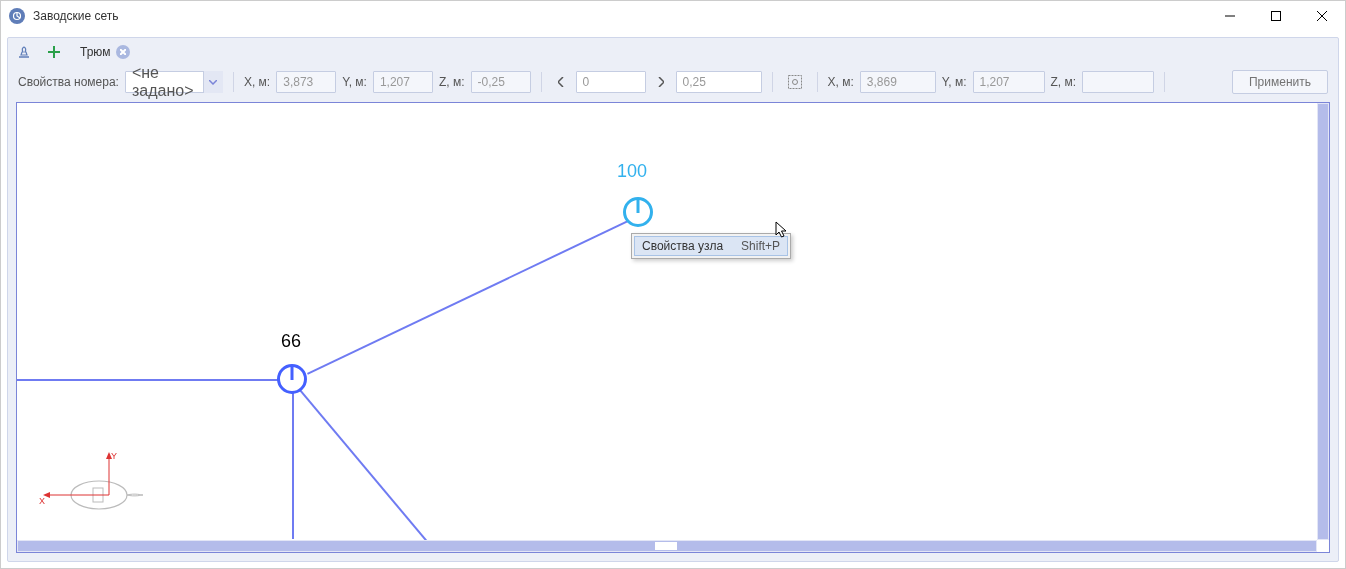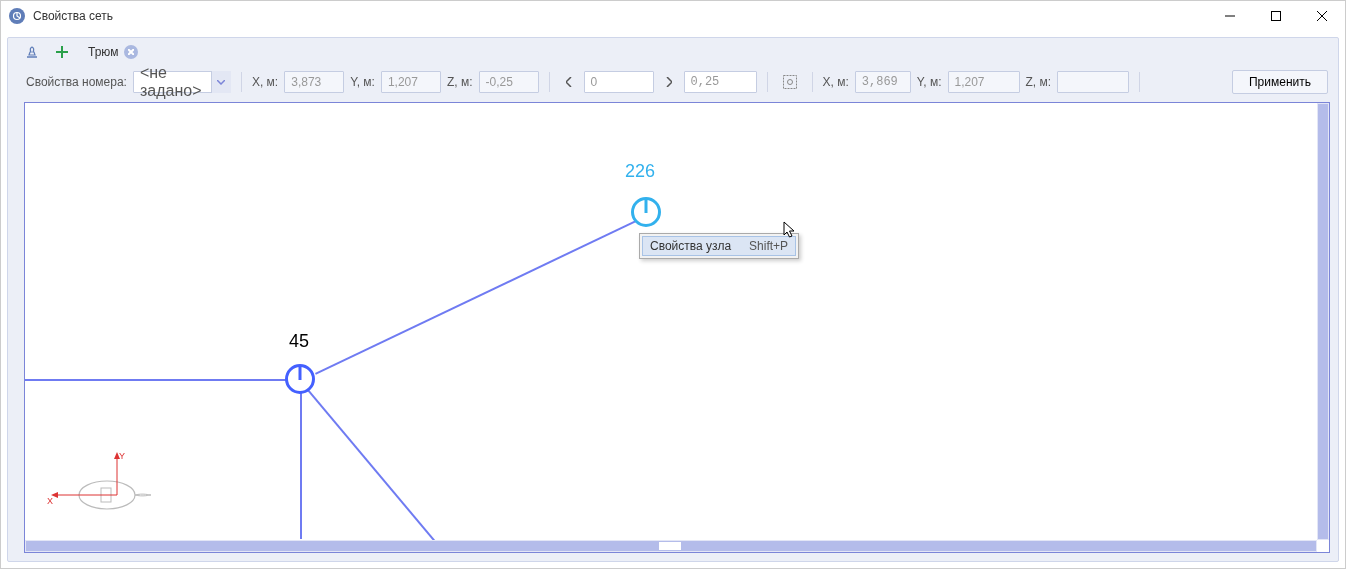--- a/index.html
+++ b/index.html
@@ -6,41 +6,41 @@
   body { background: #fff; width: 1346px; height: 569px; overflow: hidden; font-size: 12px; color: #333; }
   .window { width: 100%; height: 100%; display: flex; flex-direction: column; border: 1px solid #ccc; background: #fff; }
   .titlebar { height: 30px; display: flex; align-items: center; padding: 0 0 0 8px; }
   .titlebar .app-icon { width: 16px; height: 16px; border-radius: 50%; background: #5f7db8; display: flex; align-items: center; justify-content: center; margin-right: 8px; }
   .titlebar .app-icon svg { width: 10px; height: 10px; }
   .titlebar .title { flex: 1; font-size: 12px; }
   .win-controls { display: flex; height: 100%; }
   .win-btn { width: 46px; display: flex; align-items: center; justify-content: center; cursor: pointer; }
   .win-btn svg { width: 10px; height: 10px; stroke: #000; stroke-width: 1; fill: none; }
 
-  .content { flex: 1; margin: 6px; border: 1px solid #cfd6ea; background: #eceff7; border-radius: 2px; display: flex; flex-direction: column; padding-left: 8px; }
+  .content { flex: 1; margin: 6px; border: 1px solid #cfd6ea; background: #eceff7; border-radius: 2px; display: flex; flex-direction: column; }
 
   .tabstrip { display: flex; align-items: center; height: 28px; padding: 0 6px; gap: 10px; }
   .tab-tool { width: 20px; height: 20px; display: flex; align-items: center; justify-content: center; cursor: pointer; }
   .tab { display: flex; align-items: center; gap: 6px; padding: 3px 6px; font-size: 12px; cursor: pointer; }
   .tab-close { width: 14px; height: 14px; border-radius: 50%; background: #aab8e0; display: flex; align-items: center; justify-content: center; cursor: pointer; }
   .tab-close svg { width: 6px; height: 6px; stroke: #fff; stroke-width: 2; }
 
   .toolbar { display: flex; align-items: center; height: 32px; padding: 0 10px; gap: 6px; font-size: 12px; color: #555; }
   .toolbar .sep { width: 1px; height: 20px; background: #d0d5e6; margin: 0 4px; }
   .tlabel { white-space: nowrap; }
   .tsel { position: relative; width: 98px; height: 22px; }
   .tsel .tsel-inner { width: 100%; height: 100%; background: #fff; border: 1px solid #c5cde2; border-radius: 1px; padding: 0 22px 0 6px; display: flex; align-items: center; font-size: 16px; }
   .tsel .tsel-btn { position: absolute; right: 0; top: 0; width: 20px; height: 100%; background: #e3e7f4; border-left: 1px solid #c5cde2; display: flex; align-items: center; justify-content: center; cursor: pointer; }
   .tinput { height: 22px; background: #fff; border: 1px solid #c5cde2; border-radius: 1px; padding: 0 6px; font-size: 12px; color: #888; width: 60px; }
   .tinput.readonly { background: #f4f6fb; color: #999; }
   .tinput.blank { background: #fff; color: #999; }
   .arrow-btn { width: 18px; height: 22px; display: flex; align-items: center; justify-content: center; cursor: pointer; color: #555; }
   .icon-btn { width: 24px; height: 24px; display:flex; align-items:center; justify-content:center; border:1px solid transparent; border-radius:2px; cursor:pointer; }
 
-  .apply-btn { margin-left: auto; height: 24px; padding: 0 16px; background: #f4f6fb; border: 1px solid #c5cde2; border-radius: 2px; font-size: 12px; color: #000000; cursor: pointer; }
+  .apply-btn { margin-left: auto; height: 24px; padding: 0 16px; background: #f4f6fb; border: 1px solid #c5cde2; border-radius: 2px; font-size: 12px; color: #737373; cursor: pointer; }
 
   .canvas-wrap { flex: 1; margin: 4px 8px 8px 8px; position: relative; background: #fff; border: 1px solid #7b85d8; }
   .canvas { position: absolute; inset: 0 12px 12px 0; background: #fff; overflow: hidden; }
   .vscroll { position: absolute; right: 0; top: 0; bottom: 12px; width: 12px; background: #e3e6f6; }
   .vscroll .thumb { position: absolute; left: 1px; right: 1px; top: 1px; bottom: 1px; background: #b4bcea; border-radius: 0; }
   .hscroll { position: absolute; left: 0; right: 12px; bottom: 0; height: 12px; background: #e3e6f6; }
   .hscroll .thumb { position: absolute; top: 1px; bottom: 1px; left: 1px; right: 1px; background: #b4bcea; }
   .hscroll .center { position: absolute; top: 1px; bottom: 1px; left: 49%; width: 24px; background: #fff; border:1px solid #b4bcea; }
 
   .node-circle { position: absolute; border-radius: 50%; background: #fff; }
@@ -68,21 +68,21 @@
 
 <div class="window">
 
   <div class="titlebar">
     <div class="app-icon">
       <svg viewBox="0 0 10 10">
           <circle cx="5" cy="5" r="3.5" fill="none" stroke="#fff" stroke-width="1.2"></circle>
           <path d="M5 1 L5 5 L8 7" stroke="#fff" stroke-width="1.2" fill="none"></path>
         </svg>
     </div>
-    <div class="title">Свойства сеть</div>
+    <div class="title">Заводские сеть</div>
     <div class="win-controls">
       <div class="win-btn">
           <svg viewBox="0 0 10 10">
             <path d="M0 5 L10 5"></path>
           </svg>
         </div>
       <div class="win-btn">
           <svg viewBox="0 0 10 10">
             <rect x="0.5" y="0.5" width="9" height="9"></rect>
           </svg>
@@ -145,59 +145,59 @@
           <svg width="6" height="10" viewBox="0 0 6 10">
             <path d="M5 0 L0 5 L5 10" fill="none" stroke="#555" stroke-width="1.5"></path>
           </svg>
         </div>
       <input class="tinput blank" style="width: 70px;" value="0">
       <div class="arrow-btn">
           <svg width="6" height="10" viewBox="0 0 6 10">
             <path d="M1 0 L6 5 L1 10" fill="none" stroke="#555" stroke-width="1.5"></path>
           </svg>
         </div>
-      <input class="tinput blank" style="width: 73px; font-family: Liberation Mono, monospace;" value="0,25">
+      <input class="tinput blank" style="width: 86px;" value="0,25">
       <div class="sep"></div>
 
       <div class="icon-btn">
         <svg width="16" height="16" viewBox="0 0 16 16">
             <rect x="1.5" y="1.5" width="13" height="13" fill="none" stroke="#888" stroke-dasharray="2 1"></rect>
             <circle cx="8" cy="8" r="2.5" fill="none" stroke="#888"></circle>
           </svg>
       </div>
       <div class="sep"></div>
 
       <span class="tlabel">X, м:</span>
-      <input class="tinput readonly" style="width: 56px; font-family: Liberation Mono, monospace;" readonly="" value="3,869">
+      <input class="tinput readonly" style="width: 76px;" readonly="" value="3,869">
       <span class="tlabel">Y, м:</span>
       <input class="tinput readonly" style="width: 72px;" readonly="" value="1,207">
       <span class="tlabel">Z, м:</span>
       <input class="tinput readonly" style="width: 72px;" readonly="" value="">
 
       <div class="sep"></div>
       <button class="apply-btn">Применить</button>
     </div>
 
     <div class="canvas-wrap">
       <div class="canvas">
 
         <div class="edge" style="left:0px; top:276px; width:275px; transform:rotate(0deg);"></div>
         <div class="edge" style="left:275px; top:276px; width:2px; height:160px; background:#6f7bf2;"></div>
         <div class="edge" style="left:275px; top:276px; width:220px; transform:rotate(50deg);"></div>
         <div class="edge" style="left:290px; top:270px; width:380px; transform:rotate(-25.5deg);"></div>
 
         <div class="node-circle node-blue" style="left:260px; top:261px;">
           <div class="node-tick"></div>
         </div>
-        <div class="node-label label66" style="left:264px; top:228px;">45</div>
+        <div class="node-label label66" style="left:264px; top:228px;">66</div>
 
         <div class="node-circle node-cyan" style="left:606px; top:94px;">
           <div class="node-tick"></div>
         </div>
-        <div class="node-label label131" style="left:600px; top:58px;">226</div>
+        <div class="node-label label131" style="left:600px; top:58px;">100</div>
 
         <div class="context-menu" style="left:614px; top:130px;">
           <div class="cm-item hover">
             <span>Свойства узла</span>
             <span class="cm-shortcut">Shift+P</span>
           </div>
         </div>
         <div class="cursor-ptr" style="left:758px; top:118px;">
           <svg width="14" height="18" viewBox="0 0 14 18">
               <path d="M1 1 L1 14 L4 11 L6.5 16 L9 15 L6.5 10 L11 10 Z" fill="#fff" stroke="#000" stroke-width="1"></path>

